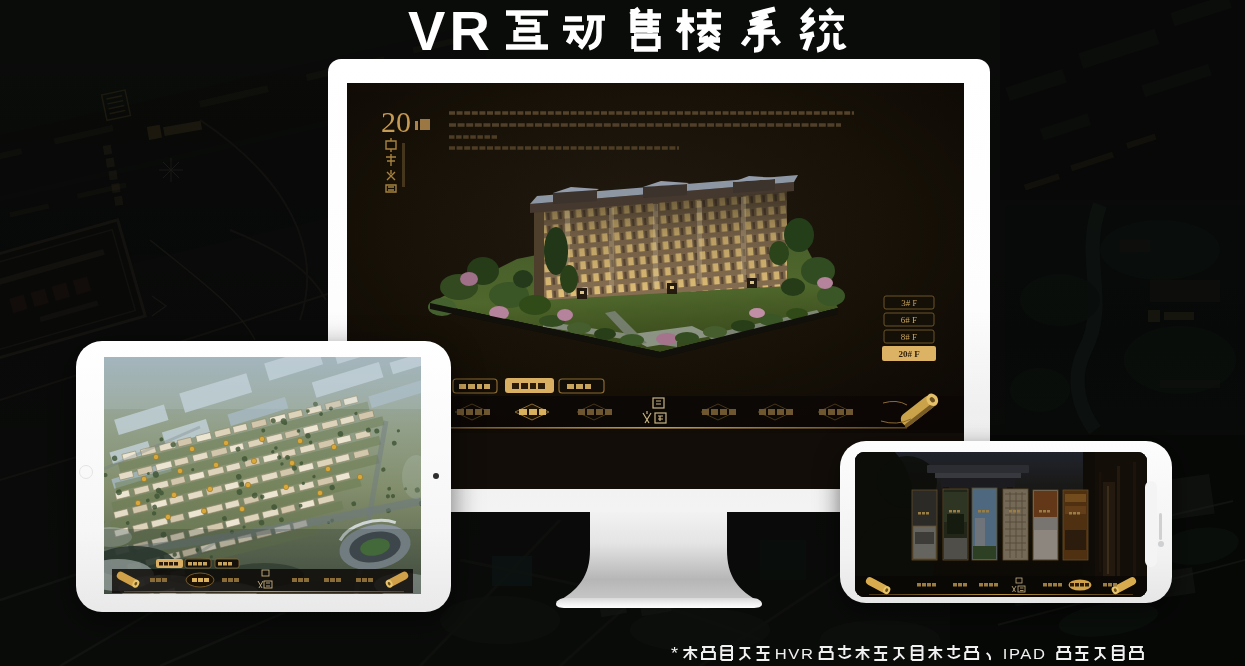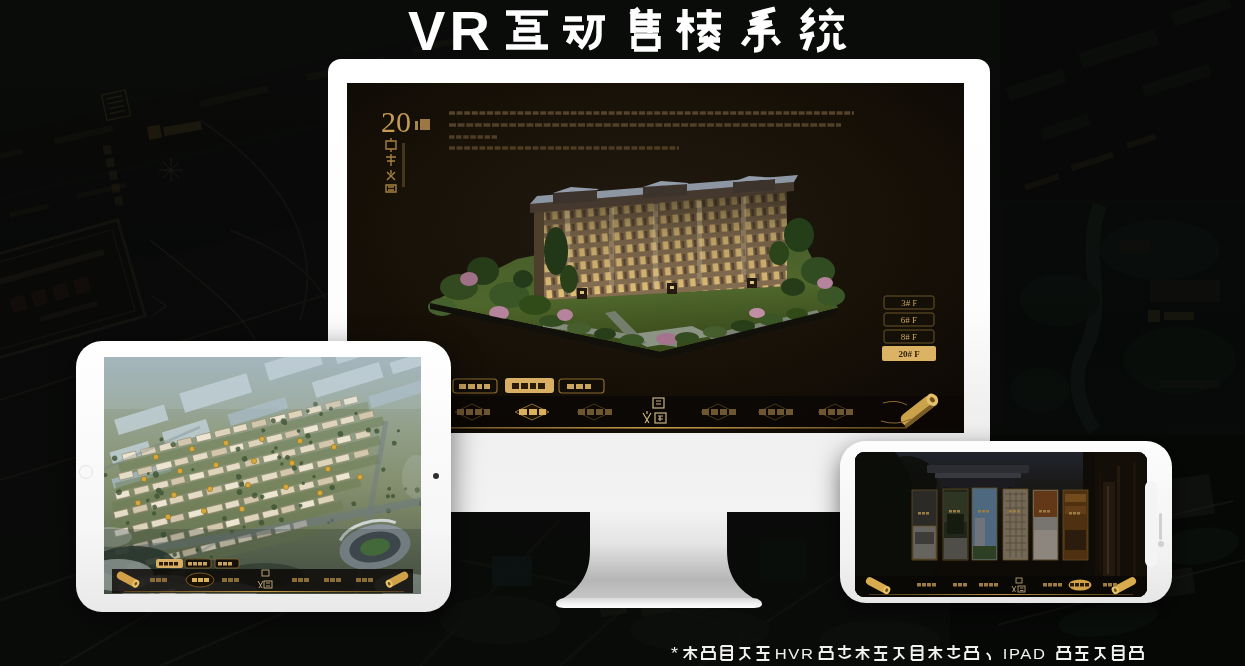--- a/index.html
+++ b/index.html
@@ -211,21 +211,21 @@
           <stop offset="0.5" stop-color="#eeeeee"></stop>
           <stop offset="1" stop-color="#ffffff"></stop>
   </linearGradient>
  </defs>
 
  <path d="M50,0 L187,0 L187,38 C187,63 197,79 221,90 L16,90 C39,79 50,63 50,38 Z" fill="url(#neckg)"></path>
 
  <path d="M26,86 L212,86 C218,86 222,89 222,92 C222,95 218,96 212,96 L26,96 C20,96 16,95 16,92 C16,89 20,86 26,86 Z" fill="url(#baseg)"></path>
 </svg>
 
-<div id="mscreen" class="abs" style="left:347px;top:83px;width:617px;height:350px;background:#120d08;">
+<div id="mscreen" class="abs" style="left:347px;top:83px;width:617px;height:406px;background:#120d08;">
 <svg width="617" height="350" viewBox="0 0 617 350">
  <defs>
   <radialGradient id="scrbg" cx="0.48" cy="0.42" r="0.75">
    <stop offset="0" stop-color="#221a10"></stop>
             <stop offset="0.55" stop-color="#171107"></stop>
             <stop offset="1" stop-color="#0c0805"></stop>
   </radialGradient>
   <linearGradient id="facade" x1="0" y1="0" x2="0" y2="1">
    <stop offset="0" stop-color="#b7a183"></stop>
             <stop offset="0.5" stop-color="#a08766"></stop>

